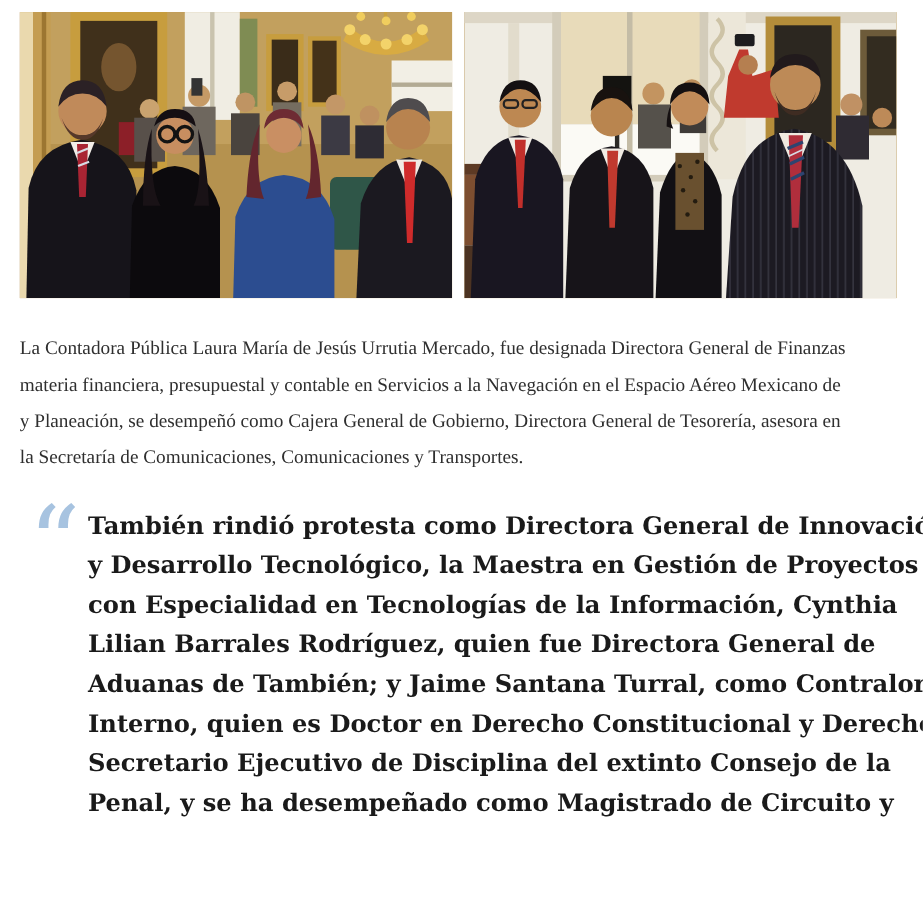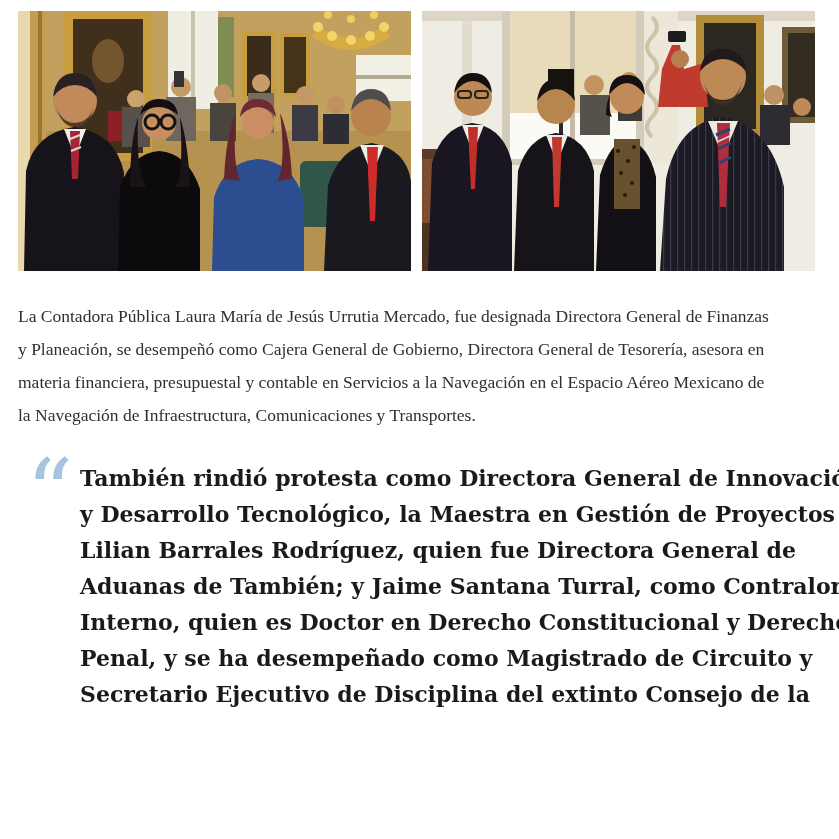--- a/index.html
+++ b/index.html
@@ -191,32 +191,33 @@
           <circle cx="301" cy="66" r="23" fill="#bd8a57"></circle>
           <path d="M278 60 Q281 38 301 38 Q322 38 324 60 Q313 48 301 48 Q289 48 278 60 Z" fill="#211a1c"></path>
           <path d="M282 72 Q288 94 301 94 Q314 94 320 72 Q314 90 301 90 Q288 90 282 72 Z" fill="#3f2c22"></path>
         </g>
       </svg>
     </figure>
   </div>
 
   <div class="body-paragraph">
     <div class="pline">La Contadora Pública Laura María de Jesús Urrutia Mercado, fue designada Directora General de Finanzas</div>
+    <div class="pline">materia financiera, presupuestal y contable en Servicios a la Navegación en el Espacio Aéreo Mexicano de</div>
     <div class="pline">y Planeación, se desempeñó como Cajera General de Gobierno, Directora General de Tesorería, asesora en</div>
-    <div class="pline">materia financiera, presupuestal y contable en Servicios a la Navegación en el Espacio Aéreo Mexicano de</div>
-    <div class="pline">la Navegación de Infraestructura, Comunicaciones y Transportes.</div>
+    <div class="pline">la Secretaría de Comunicaciones, Comunicaciones y Transportes.</div>
   </div>
 
   <blockquote class="quote">
     <span class="qmark">“</span>
     <div class="qtext">
       <div class="qline">También rindió protesta como Directora General de Innovación</div>
       <div class="qline">y Desarrollo Tecnológico, la Maestra en Gestión de Proyectos</div>
+      <div class="qline">con Especialidad en Tecnologías de la Información, Cynthia</div>
       <div class="qline">Lilian Barrales Rodríguez, quien fue Directora General de</div>
       <div class="qline">Aduanas de También; y Jaime Santana Turral, como Contralor</div>
       <div class="qline">Interno, quien es Doctor en Derecho Constitucional y Derecho</div>
+      <div class="qline">Secretario Ejecutivo de Disciplina del extinto Consejo de la</div>
       <div class="qline">Penal, y se ha desempeñado como Magistrado de Circuito y</div>
-      <div class="qline">Secretario Ejecutivo de Disciplina del extinto Consejo de la</div>
     </div>
   </blockquote>
 
   <div class="bottom-bar"></div>
 </div>
 
 </body></html>

